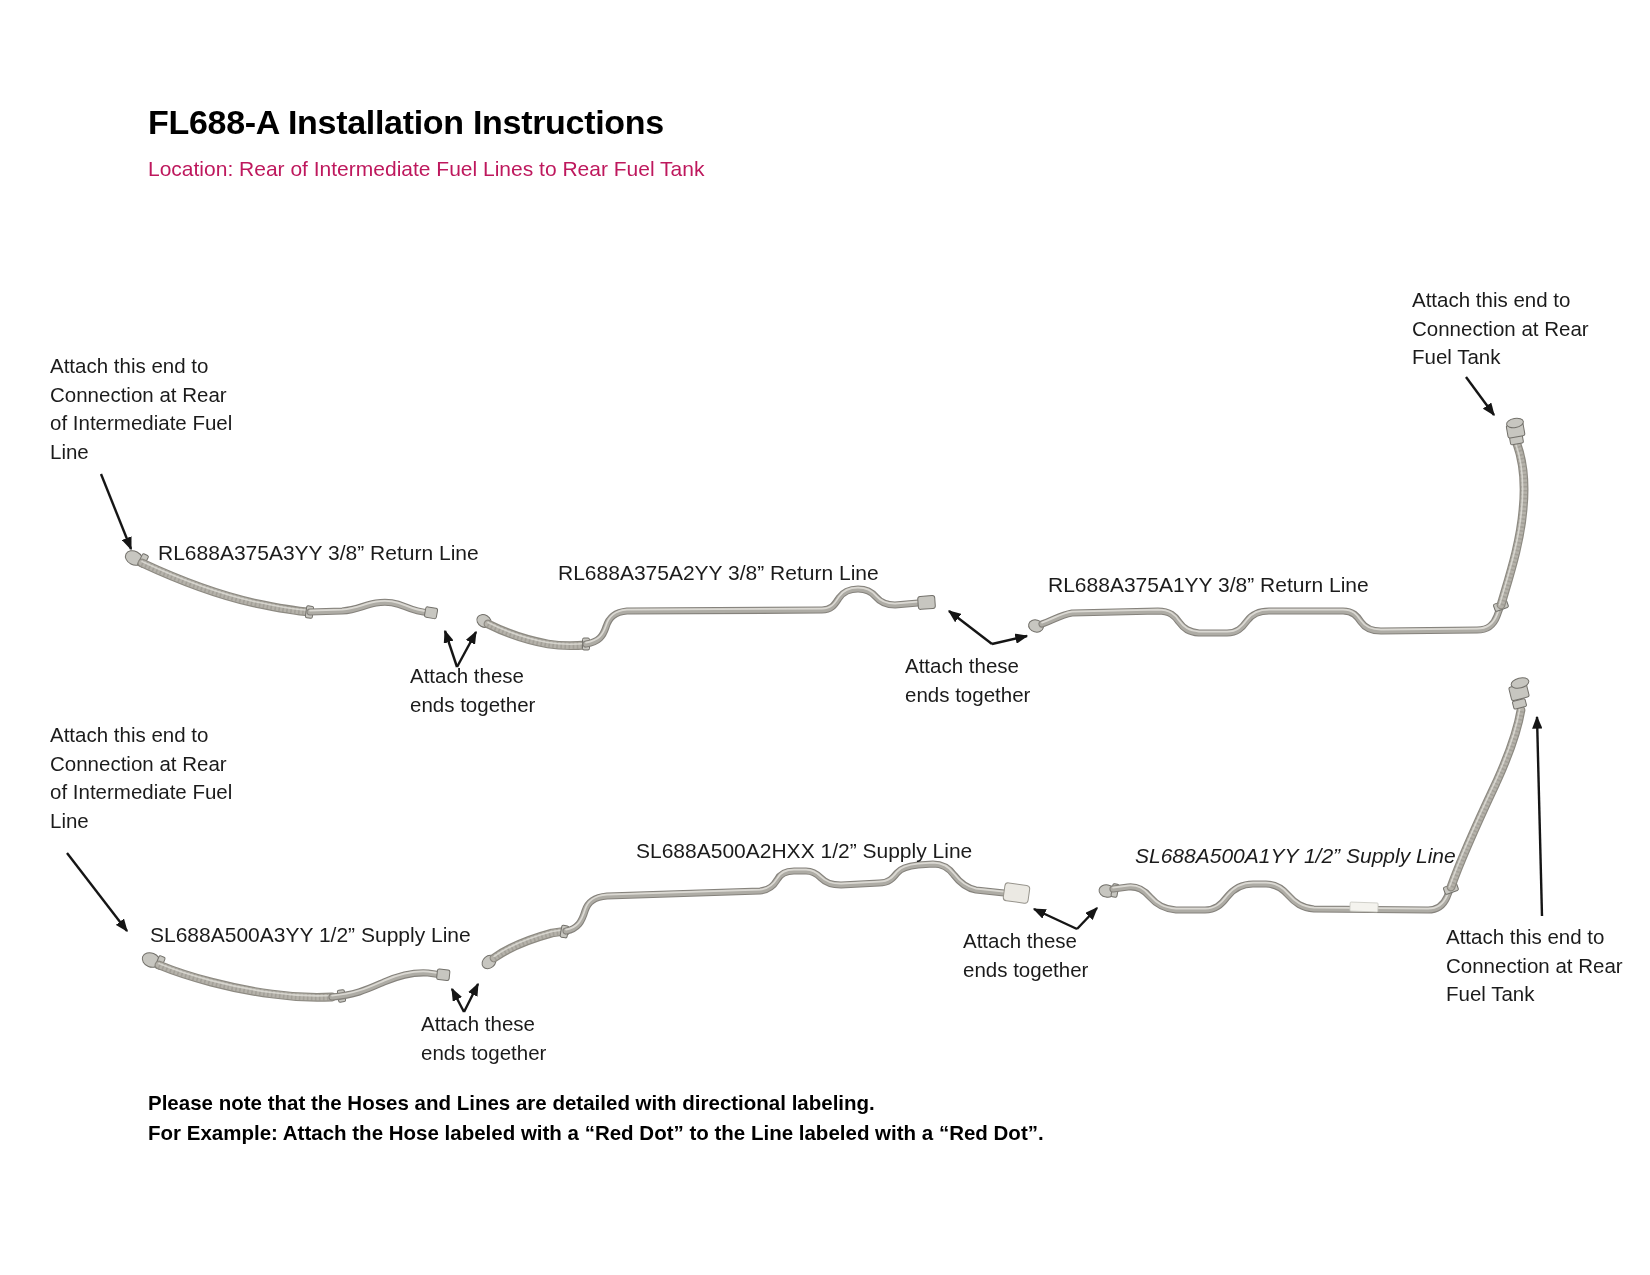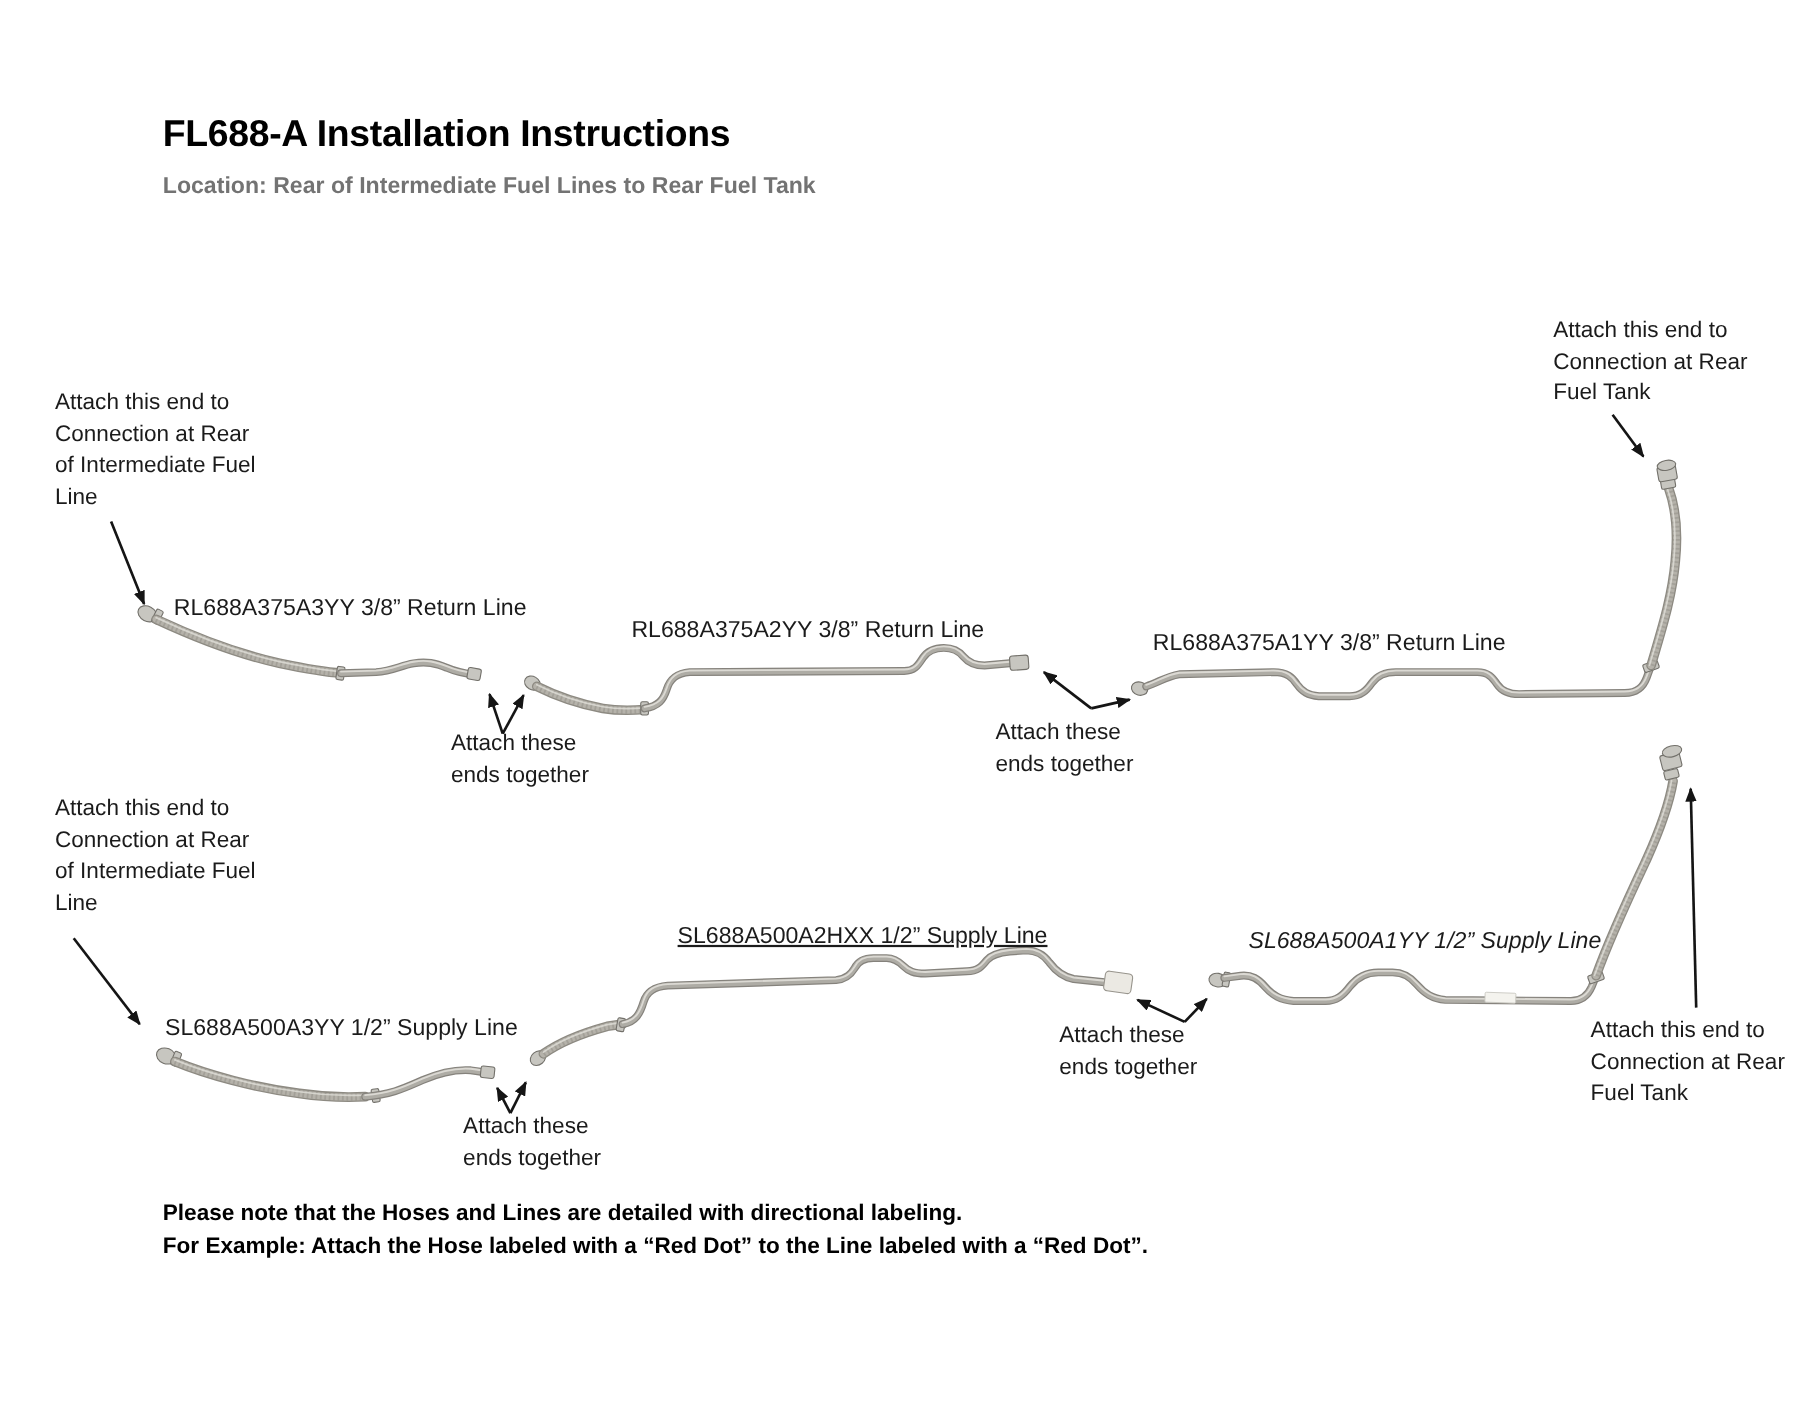--- a/index.html
+++ b/index.html
@@ -5,27 +5,27 @@
   :root{
     --tube:#aeaca5; --tube-dark:#85827c; --tube-highlight:#e0ded8;
     --hose:#b5b2aa; --hose-dark:#8d8a82; --braid:#8a8780;
     --fitting:#c7c6c0; --fitting-dark:#72706a; --connector-white:#ebe9e3;
     --arrow:#151515; --text:#1b1b1b; --background:#ffffff;
   }
   html,body{margin:0;padding:0;background:var(--background,#fff);}
   .page{position:relative;width:1650px;height:1275px;background:var(--background,#fff);overflow:hidden;
         font-family:"Liberation Sans",sans-serif;color:var(--text,#1b1b1b);}
   .title{position:absolute;left:148px;top:103px;font-size:34px;font-weight:700;letter-spacing:-.3px;color:#000;white-space:nowrap;}
-  .subtitle{position:absolute;left:148px;top:157px;font-size:21px;font-weight:700;color:#737373;white-space:nowrap;}
+  .subtitle{position:absolute;left:148px;top:157px;font-size:21px;font-weight:400;color:#be185d;white-space:nowrap;}
   .intro{position:absolute;left:148px;top:224px;font-size:21.5px;font-weight:700;color:#000;white-space:nowrap;}
   .footer{position:absolute;left:148px;top:1088px;font-size:20.5px;line-height:30px;font-weight:700;color:#000;white-space:pre-line;}
   .label{position:absolute;font-size:21px;line-height:26px;color:var(--text,#1b1b1b);white-space:nowrap;}
   .callout{position:absolute;font-size:20.5px;line-height:28.5px;color:var(--text,#1b1b1b);white-space:pre-line;}
-  .lab-return-a3{left:158px;top:540px;} .lab-return-a2{left:574px;top:560px;} .lab-return-a1{left:1048px;top:572px;}
-  .lab-supply-a3{left:150px;top:922px;} .lab-supply-a2{left:616px;top:838px;text-decoration:underline;} .lab-supply-a1{left:1135px;top:843px;font-style:italic;}
+  .lab-return-a3{left:158px;top:540px;} .lab-return-a2{left:558px;top:560px;} .lab-return-a1{left:1048px;top:572px;}
+  .lab-supply-a3{left:150px;top:922px;} .lab-supply-a2{left:636px;top:838px;} .lab-supply-a1{left:1135px;top:843px;font-style:italic;}
   .call-int-top{left:50px;top:352px;} .call-tank-top{left:1412px;top:286px;}
   .call-ends-t1{left:410px;top:662px;} .call-ends-t2{left:905px;top:652px;}
   .call-int-bot{left:50px;top:721px;} .call-ends-b1{left:421px;top:1010px;}
   .call-ends-b2{left:963px;top:927px;} .call-tank-bot{left:1446px;top:923px;}
   .diagram-svg{position:absolute;left:0;top:0;}
   .t-base{fill:none;stroke:var(--tube-dark,#85827c);stroke-width:7.2;stroke-linecap:round;stroke-linejoin:round;}
   .t-mid{fill:none;stroke:var(--tube,#aeaca5);stroke-width:5;stroke-linecap:round;stroke-linejoin:round;}
   .t-hi{fill:none;stroke:var(--tube-highlight,#e0ded8);stroke-width:1.7;stroke-linecap:round;stroke-linejoin:round;opacity:.9;}
   .h-base{fill:none;stroke:var(--hose-dark,#8d8a82);stroke-width:8.8;stroke-linecap:round;stroke-linejoin:round;}
   .h-mid{fill:none;stroke:var(--hose,#b5b2aa);stroke-width:6.4;stroke-linecap:round;stroke-linejoin:round;}

